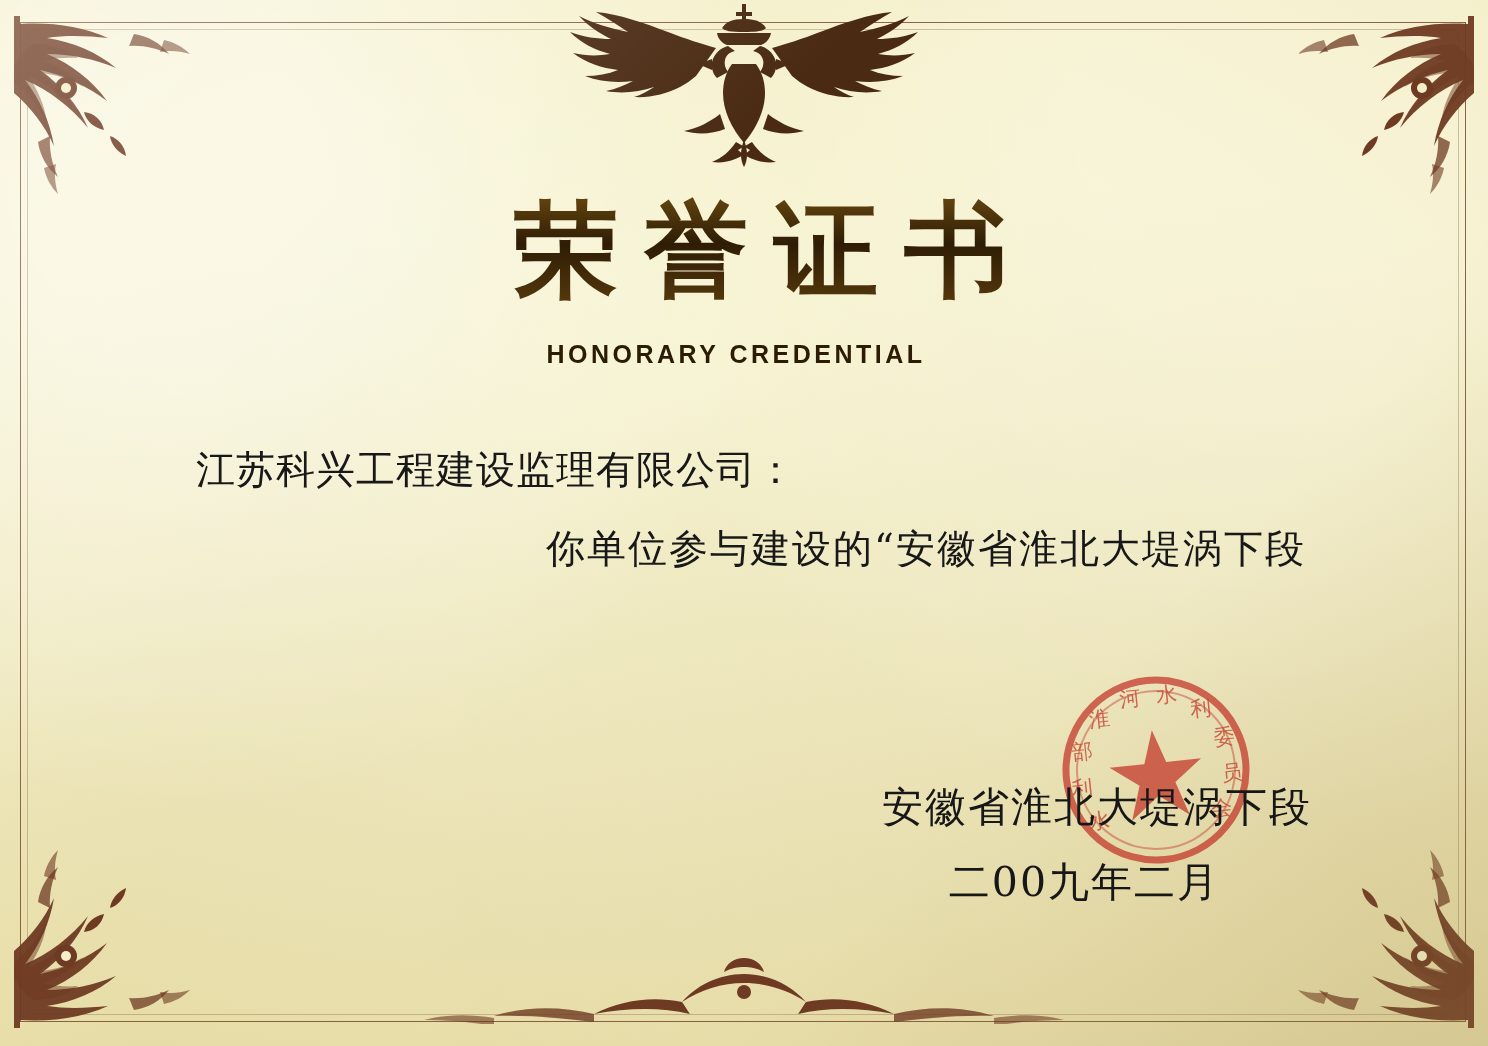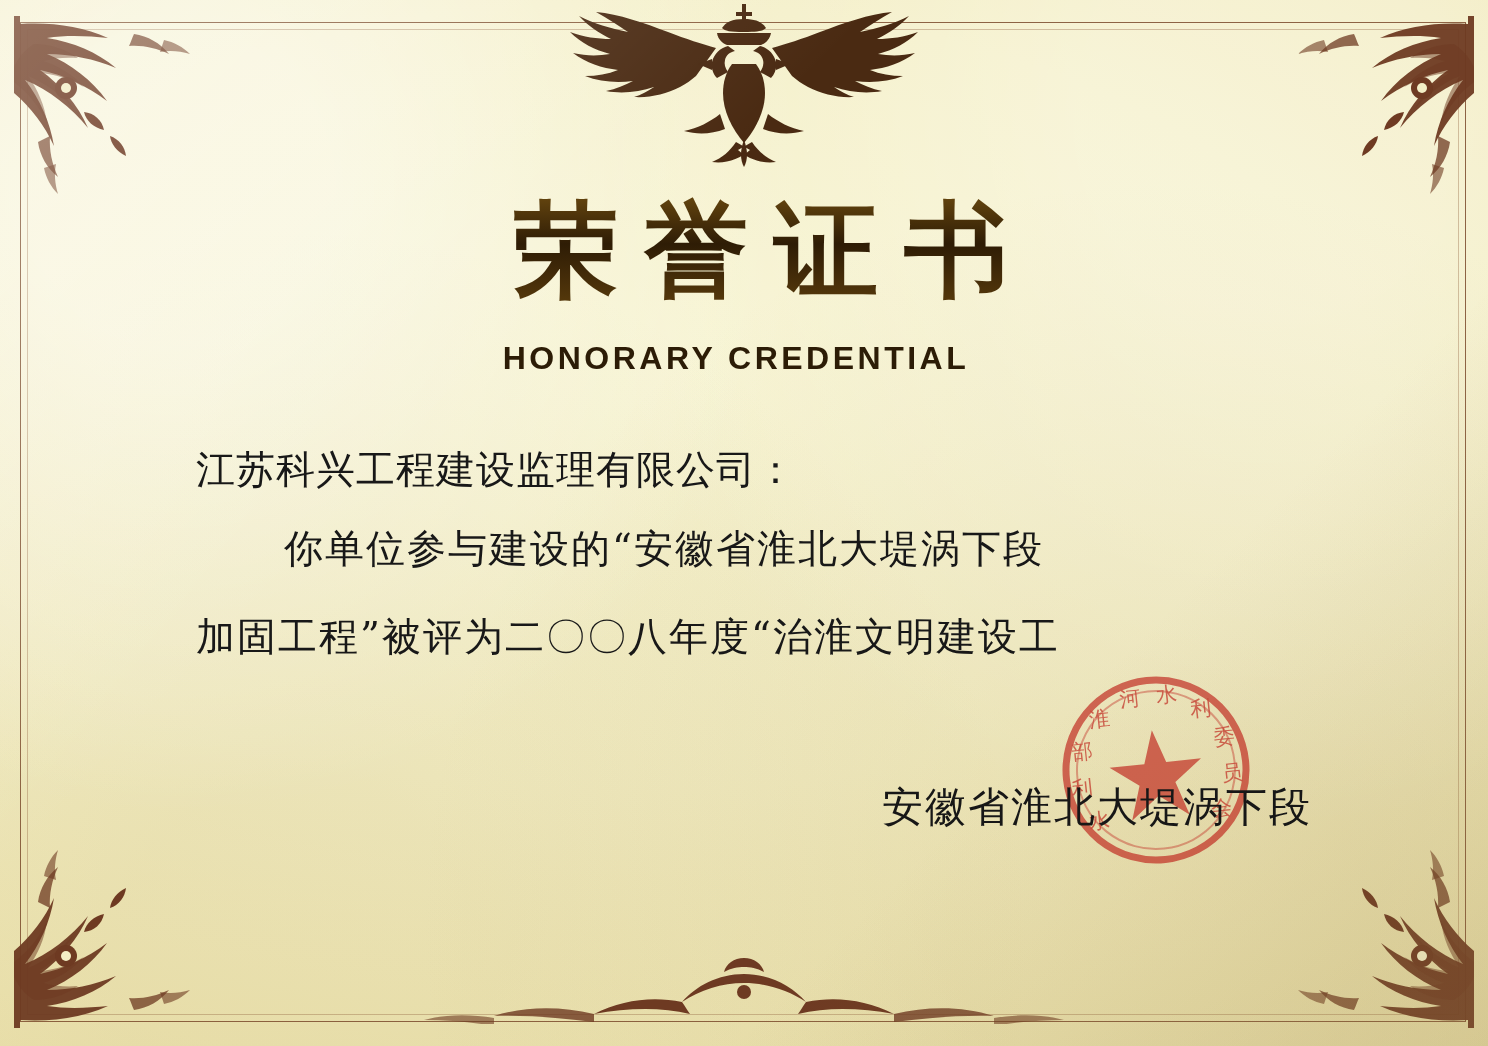--- a/index.html
+++ b/index.html
@@ -122,21 +122,21 @@
     white-space: nowrap;
     padding-left: 34px;
   }
   .title-en {
     position: absolute;
     left: 0;
     right: 16px;
     top: 340px;
     text-align: center;
     font-family: "Liberation Sans", sans-serif;
-    font-size: 32px;
+    font-size: 25px;
     font-weight: 700;
     letter-spacing: 3.5px;
     color: #2c1c06;
   }
 
   
   .salutation {
     position: absolute;
     left: 196px;
     top: 443px;
@@ -149,20 +149,21 @@
   .body-text {
     position: absolute;
     left: 196px;
     top: 505px;
     width: 1110px;
     font-family: "DejaVu Serif", serif;
     font-size: 39px;
     line-height: 88px;
     color: #181818;
     letter-spacing: 2px;
+    text-align: right;
   }
   .body-text .indent { display: inline-block; width: 88px; }
 
   
   .signer {
     position: absolute;
     right: 176px;
     top: 780px;
     font-family: "DejaVu Serif", serif;
     font-size: 41px;
@@ -325,21 +326,20 @@
 
   <div class="scan-shade"></div>
 
   <div class="title-cn">荣誉证书</div>
   <div class="title-en">HONORARY CREDENTIAL</div>
 
   <div class="salutation">江苏科兴工程建设监理有限公司：</div>
 
   <div class="body-text">
     <div><span class="indent"></span><span>你单位参与建设的“安徽省淮北大堤涡下段</span></div>
-    <div>加固工程”被评为二〇〇八年度“治淮文明建设工</div>
   </div>
 
   <div class="seal">
     <svg viewBox="0 0 196 196" aria-hidden="true">
       <circle cx="98" cy="98" r="90" fill="none" stroke="#c0281f" stroke-width="7" opacity=".85"></circle>
       <circle cx="98" cy="98" r="79" fill="none" stroke="#c0281f" stroke-width="2" opacity=".5"></circle>
       <path d="M98 58l11 33h35l-28 21 11 34-29-22-29 22 11-34-28-21h35z" fill="#c0281f" opacity=".85"></path>
     </svg>
     <div class="seal-text">
       <div class="seal-char" style="transform: rotate(-126deg) translateY(-76px) rotate(126deg);">水</div>
@@ -349,14 +349,15 @@
       <div class="seal-char" style="transform: rotate(-14deg) translateY(-76px) rotate(14deg);">河</div>
       <div class="seal-char" style="transform: rotate(14deg) translateY(-76px) rotate(-14deg);">水</div>
       <div class="seal-char" style="transform: rotate(42deg) translateY(-76px) rotate(-42deg);">利</div>
       <div class="seal-char" style="transform: rotate(70deg) translateY(-76px) rotate(-70deg);">委</div>
       <div class="seal-char" style="transform: rotate(98deg) translateY(-76px) rotate(-98deg);">员</div>
       <div class="seal-char" style="transform: rotate(126deg) translateY(-76px) rotate(-126deg);">会</div>
     </div>
   </div>
 
   <div class="signer">安徽省淮北大堤涡下段</div>
+  <div class="sign-date">二00九年二月</div>
 
 </div>
 
 </body></html>

